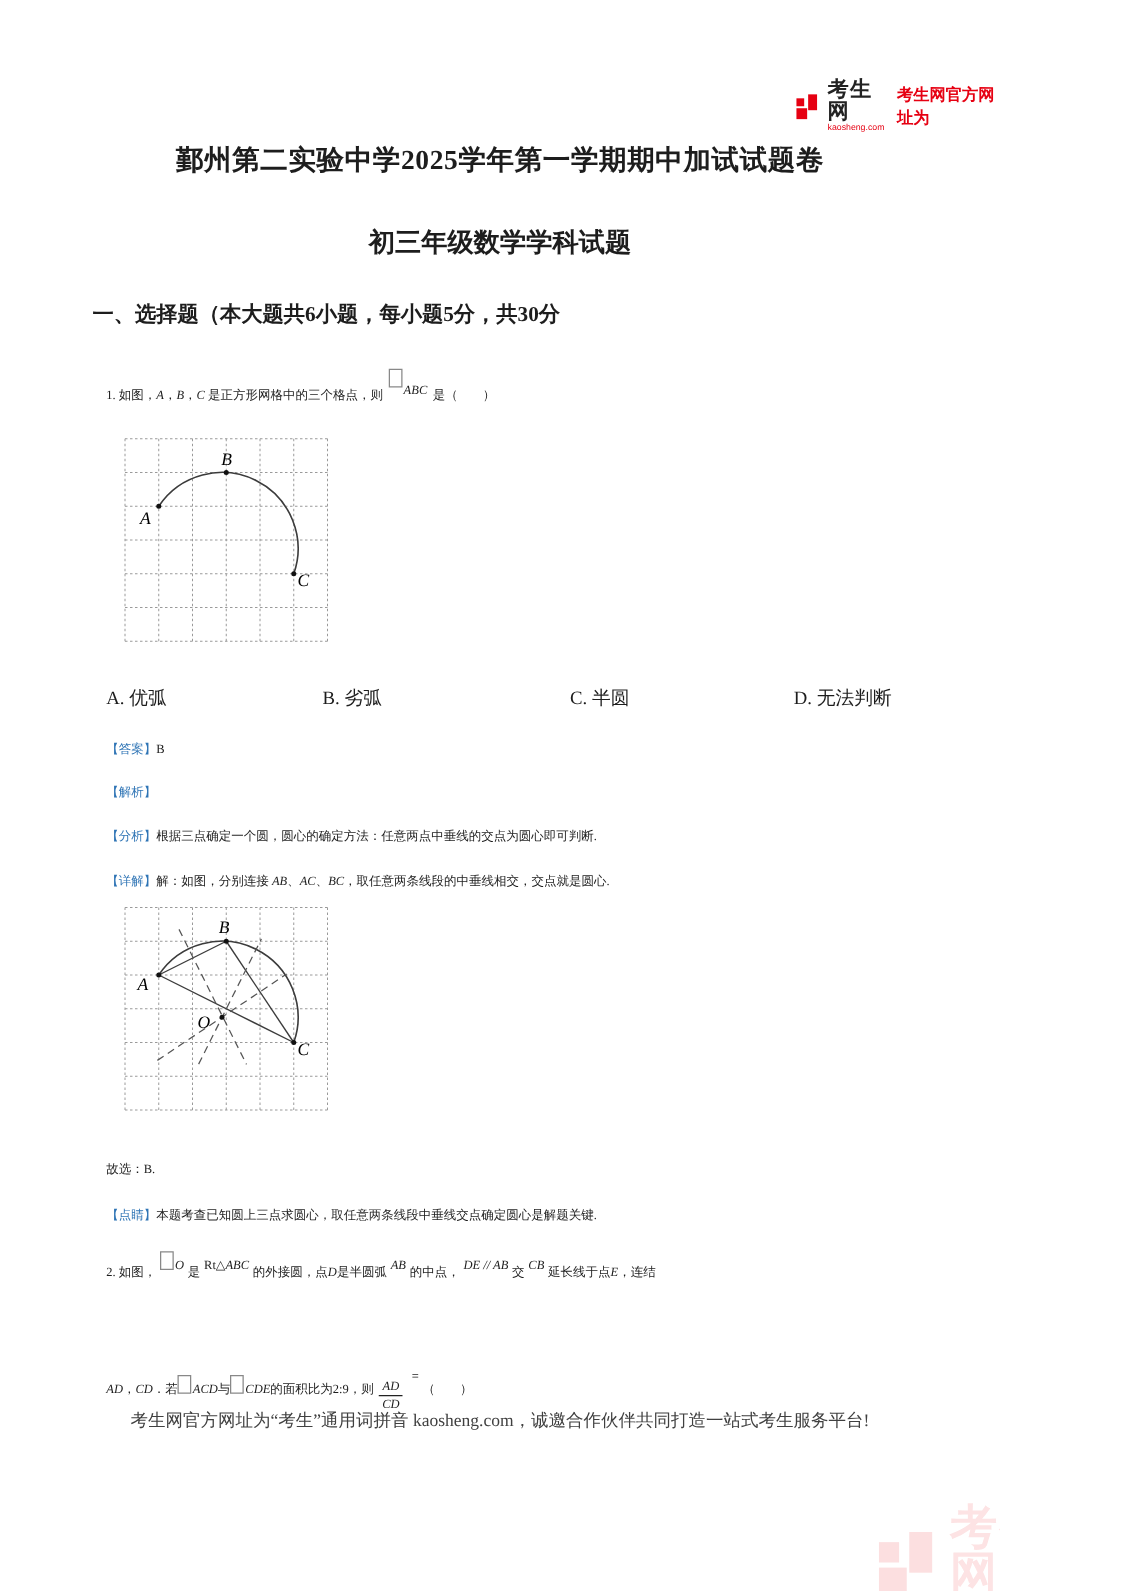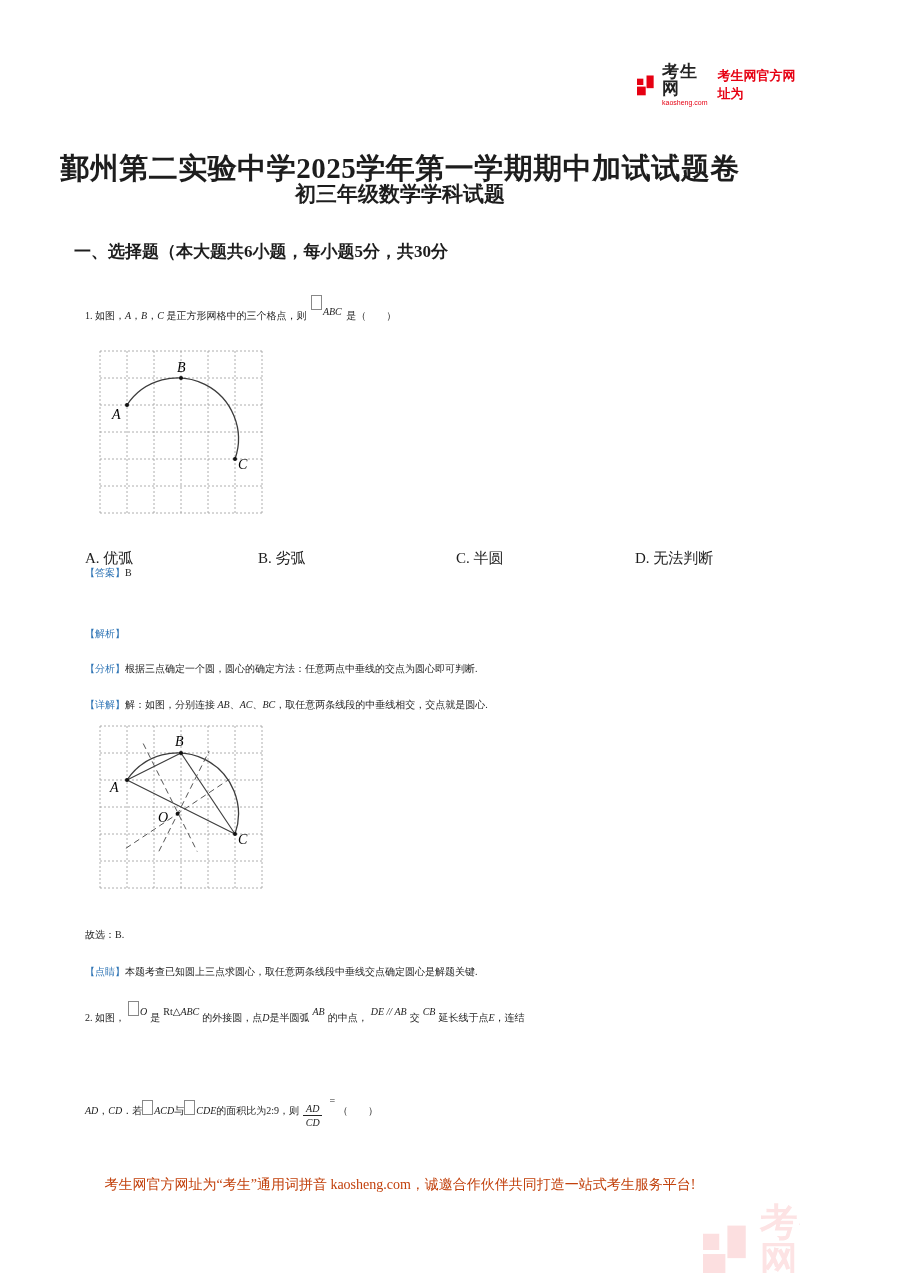--- a/index.html
+++ b/index.html
@@ -9,42 +9,42 @@
   .m{font-style:italic;font-family:"Liberation Serif","DejaVu Serif",serif;}
   .tag{color:#2e74b5;}
   .center{width:100%;text-align:center;}
   
   .logo{top:63px;left:637px;display:flex;align-items:center;gap:6px;}
   .brand-col{display:flex;flex-direction:column;line-height:1;}
   .brand-name{font-size:17px;font-weight:bold;color:#222;font-family:"Liberation Sans",sans-serif;letter-spacing:1px;}
   .brand-domain{font-size:7px;color:#e60012;font-family:"Liberation Sans",sans-serif;margin-top:2px;}
   .tagline{font-size:13px;color:#e60012;font-weight:bold;margin-left:4px;}
   
-  .title{top:113px;font-size:29px;font-weight:bold;letter-spacing:.5px;margin-top:36px;}
+  .title{top:113px;font-size:22px;font-weight:bold;letter-spacing:.5px;}
   .subtitle{top:180px;font-size:21px;font-weight:bold;}
   .section-heading{top:240px;left:74px;font-size:17px;font-weight:bold;}
   
   .qline{left:85px;font-size:10px;}
   .raise{position:relative;top:-6px;margin:0 3px;}
   .raise2{position:relative;top:-4px;margin:0 2px;}
   .ph-box{display:inline-block;width:9px;height:13px;border:1px solid #888;vertical-align:-1px;margin-right:1px;background:#fff;}
   .ph-box.hi{position:relative;top:-6px;}
   
   .options{top:549px;left:85px;width:740px;height:20px;}
   .opt{position:absolute;top:0;white-space:nowrap;}
   
   .fig1{top:345px;left:97px;}
   .fig2{top:720px;left:97px;}
   
   .frac{display:inline-block;text-align:center;vertical-align:-12px;line-height:1.15;margin:0 4px;}
   .frac .num{display:block;border-bottom:1px solid #222;padding:0 3px 1px;}
   .frac .den{display:block;padding-top:1px;}
   .eq-raise{position:relative;top:-10px;margin:0 3px;}
   
-  .footer{top:1176px;font-size:14px;color:#c2410c;}
+  .footer{top:1128px;font-size:14px;color:#404040;}
   
   .watermark{top:1203px;left:703px;display:flex;align-items:center;gap:8px;opacity:.8;}
   .wm-icon{opacity:.16;}
   .wm-text{display:flex;flex-direction:column;line-height:1;}
   .wm-brand{font-size:38px;font-weight:bold;color:#e60012;opacity:.14;font-family:"Liberation Sans",sans-serif;letter-spacing:2px;}
   .wm-domain{font-size:15px;color:#aaa;opacity:.45;font-family:"Liberation Sans",sans-serif;margin-top:2px;letter-spacing:1px;}
   svg text{font-family:"Liberation Serif","DejaVu Serif",serif;}
 </style>
 </head>
 <body>
@@ -102,21 +102,21 @@
     <text x="141" y="124" font-size="14" font-style="italic">C</text>
   </svg>
 
   <div class="abs options">
     <span class="opt" style="left:0px"><span>A.</span> <span>优弧</span></span>
     <span class="opt" style="left:173px"><span>B.</span> <span>劣弧</span></span>
     <span class="opt" style="left:371px"><span>C.</span> <span>半圆</span></span>
     <span class="opt" style="left:550px"><span>D.</span> <span>无法判断</span></span>
   </div>
 
-  <p class="abs qline" style="top:556px;">
+  <p class="abs qline" style="top:582px;">
     <span class="tag">【答案】</span><span>B</span>
   </p>
   <p class="abs qline" style="top:617px;">
     <span class="tag">【解析】</span>
   </p>
   <p class="abs qline" style="top:652px;">
     <span class="tag">【分析】</span><span>根据三点确定一个圆，圆心的确定方法：任意两点中垂线的交点为圆心即可判断.</span>
   </p>
   <p class="abs qline" style="top:688px;">
     <span class="tag">【详解】</span><span>解：如图，分别连接</span>

